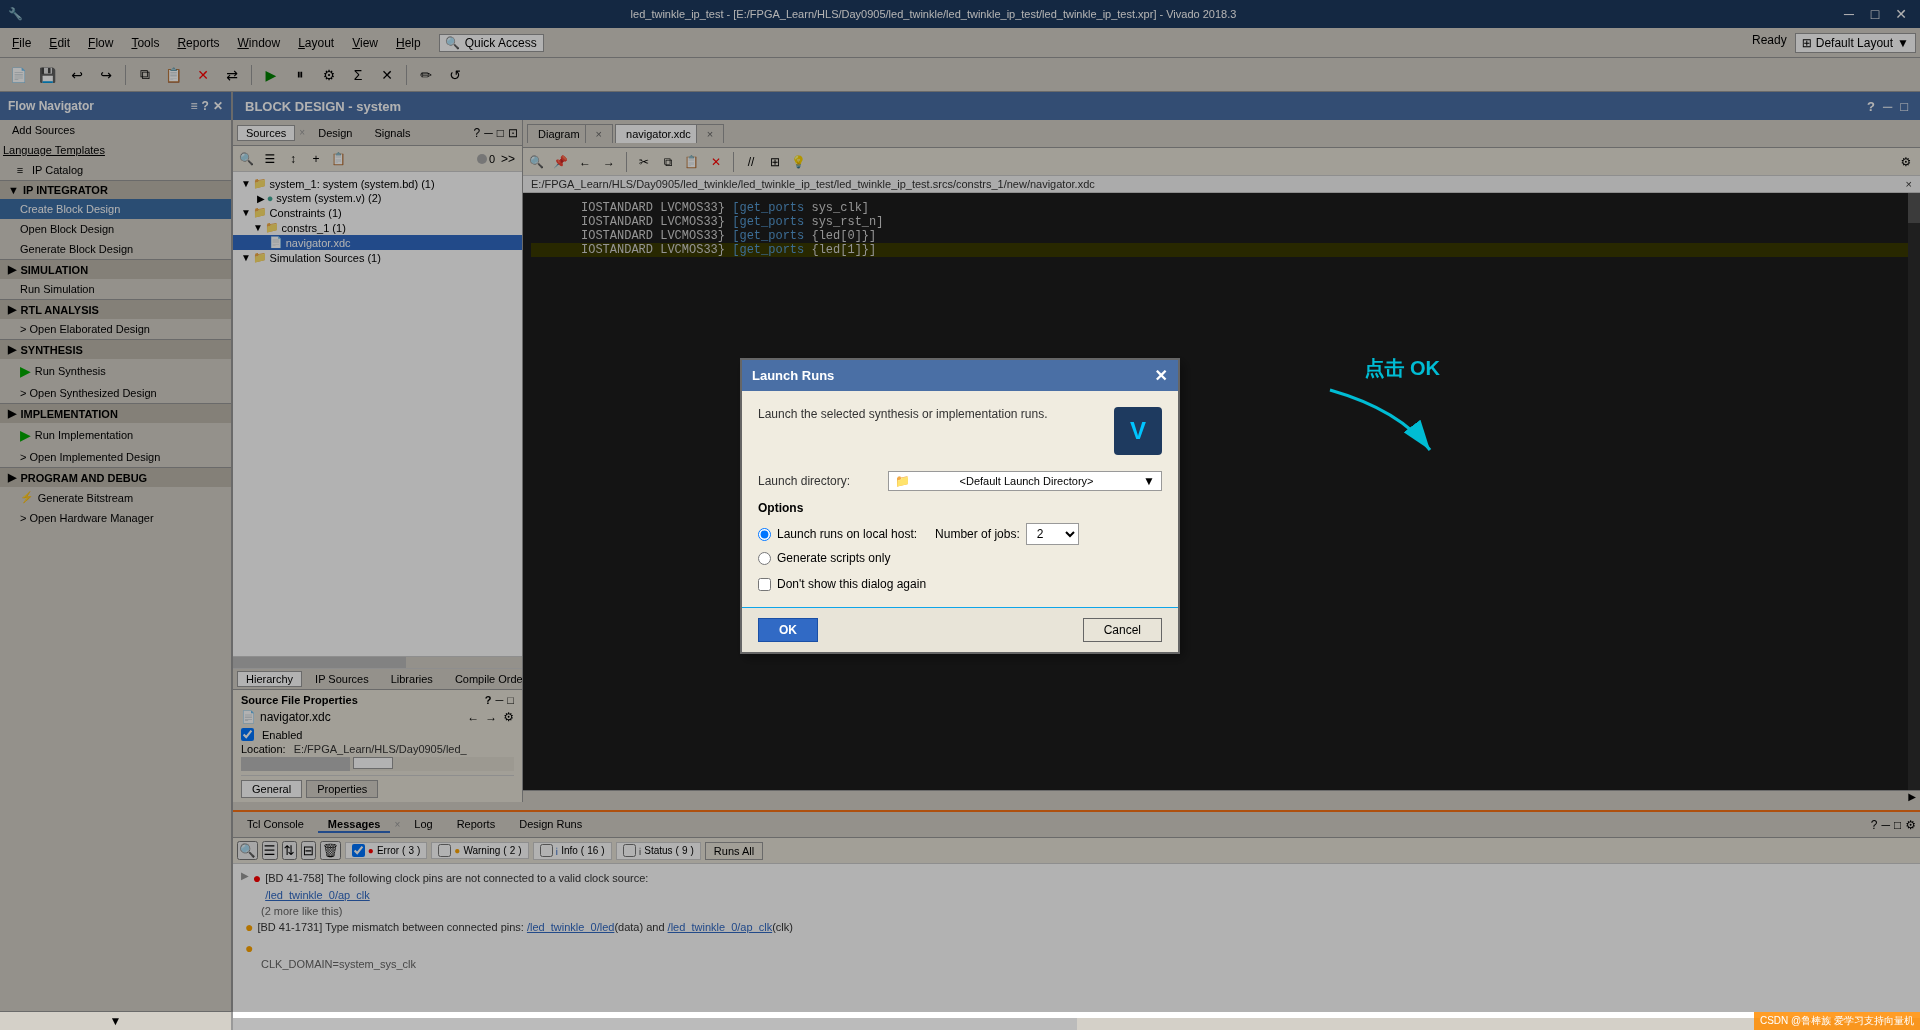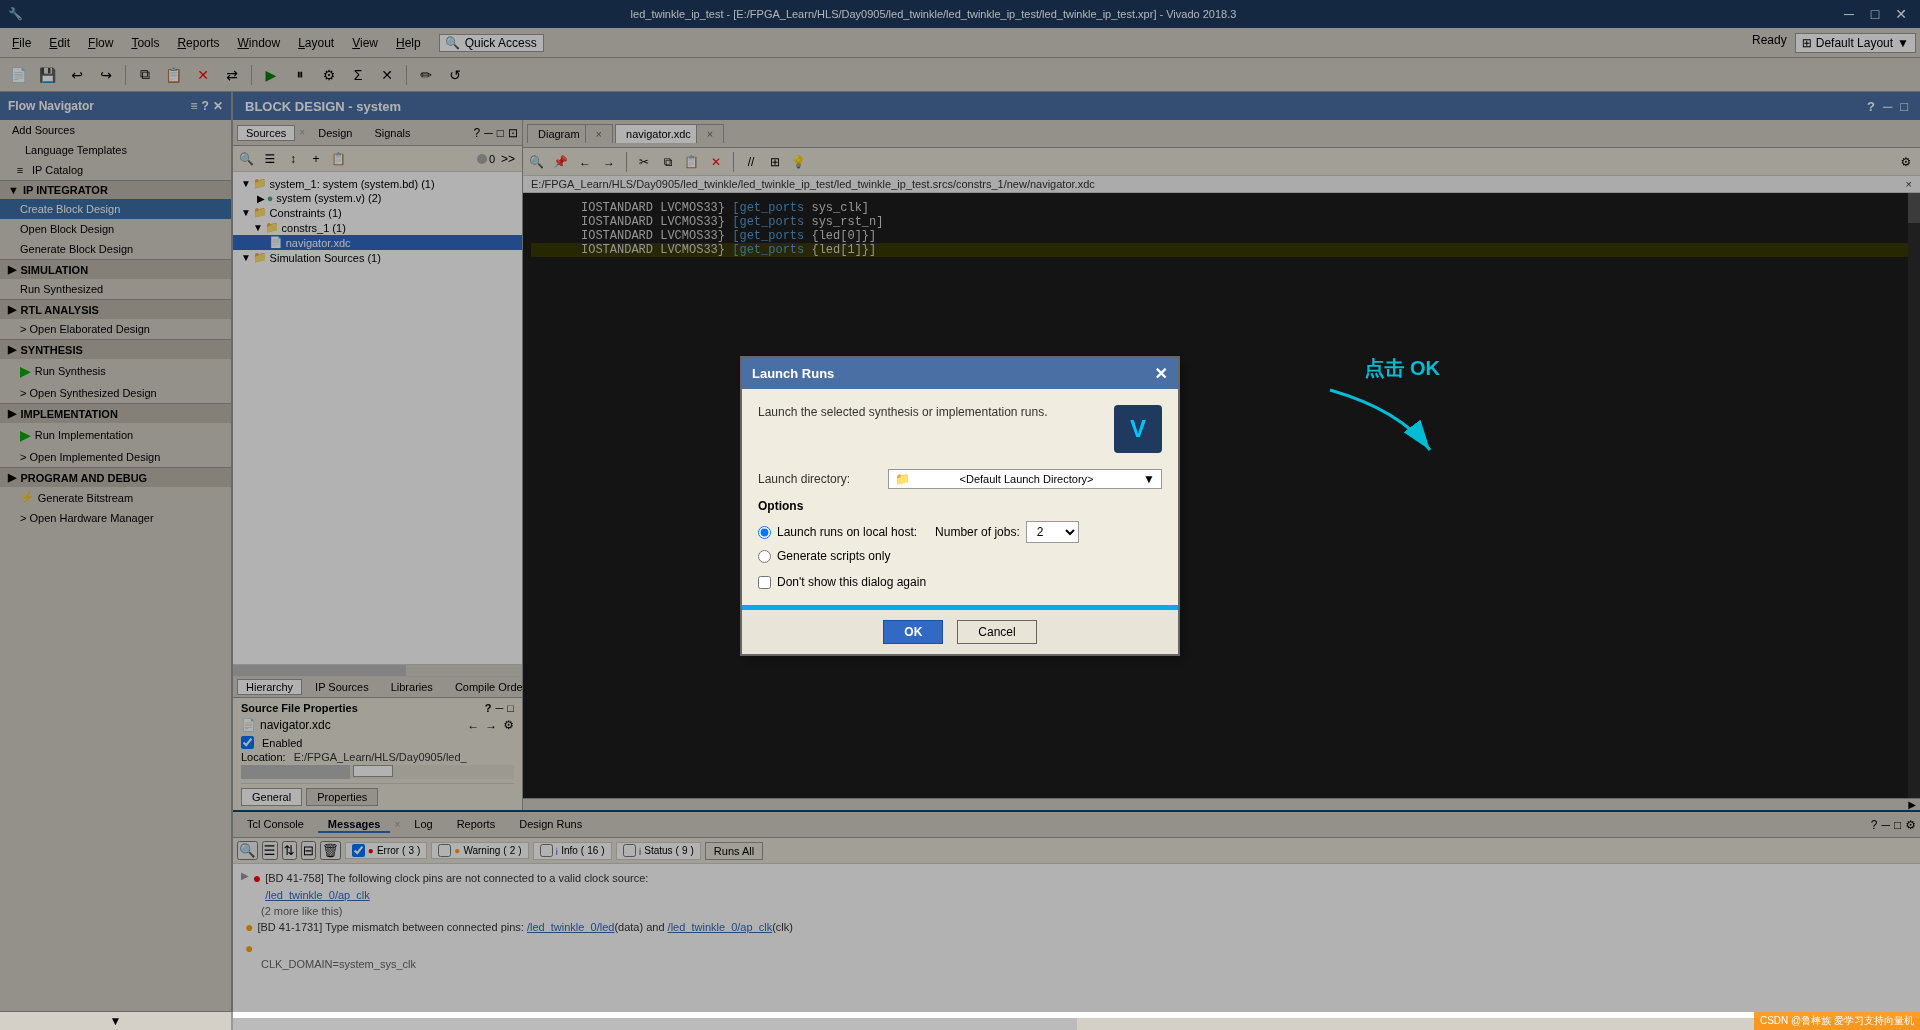--- a/index.html
+++ b/index.html
@@ -59,21 +59,21 @@
     
     #right-content { flex: 1; display: flex; flex-direction: column; overflow: hidden; }
     #editor-tabs { background: #d4d0c8; border-bottom: 1px solid #999; display: flex; align-items: center; padding: 0 4px; height: 28px; gap: 2px; }
     .editor-tab { padding: 3px 10px; border: 1px solid #999; border-bottom: none; background: #d4d0c8; cursor: pointer; font-size: 11px; display: flex; align-items: center; gap: 4px; }
     .editor-tab.active { background: white; }
     #editor-area { flex: 1; background: #1e1e1e; overflow: hidden; position: relative; }
     #editor-toolbar { background: #e8e4d8; border-bottom: 1px solid #ccc; height: 28px; display: flex; align-items: center; padding: 0 4px; gap: 3px; justify-content: space-between; }
     #file-path { background: #f5f5f5; border-bottom: 1px solid #ccc; padding: 2px 8px; font-size: 11px; color: #333; display: flex; align-items: center; justify-content: space-between; }
 
     
-    #bottom-panel { height: 220px; border-top: 2px solid #0c4a6e; display: flex; flex-direction: column; background: #f97316; }
+    #bottom-panel { height: 220px; border-top: 2px solid #f97316; display: flex; flex-direction: column; background: #f97316; margin-top: 8px; }
     #bottom-tabs { background: #d4d0c8; border-bottom: 1px solid #999; display: flex; align-items: center; padding: 2px 4px; height: 26px; gap: 4px; justify-content: space-between; }
     .bottom-tab { padding: 1px 10px; cursor: pointer; font-size: 11px; border-bottom: 2px solid transparent; }
     .bottom-tab.active { border-bottom-color: #316ac5; font-weight: bold; }
     #bottom-toolbar { background: #e8e4d8; border-bottom: 1px solid #ccc; height: 26px; display: flex; align-items: center; padding: 0 4px; gap: 4px; }
     .filter-badge { border: 1px solid #ccc; background: white; padding: 1px 6px; font-size: 10px; display: flex; align-items: center; gap: 3px; cursor: pointer; }
     .badge-error { color: red; }
     .badge-warn { color: orange; }
     .badge-info { color: #316ac5; }
     .badge-status { color: #555; }
     .show-all-btn { border: 1px solid #999; background: #e8e4d8; padding: 2px 8px; font-size: 11px; cursor: pointer; }
@@ -104,21 +104,21 @@
     .dialog-row { display: flex; align-items: center; margin-bottom: 10px; font-size: 12px; }
     .dialog-label { min-width: 130px; color: #333; }
     .dialog-select { border: 1px solid #999; background: white; padding: 2px 6px; font-size: 12px; flex: 1; display: flex; align-items: center; justify-content: space-between; cursor: pointer; }
     #dialog-options { margin-bottom: 12px; }
     #dialog-options .opt-title { font-weight: bold; margin-bottom: 8px; font-size: 12px; }
     .radio-row { display: flex; align-items: center; gap: 6px; margin-bottom: 6px; font-size: 12px; }
     .radio-row input[type=radio] { cursor: pointer; }
     .jobs-select { border: 1px solid #999; background: white; padding: 2px 18px 2px 6px; font-size: 12px; cursor: pointer; }
     .checkbox-row { display: flex; align-items: center; gap: 6px; font-size: 12px; }
     .checkbox-row input[type=checkbox] { cursor: pointer; }
-    #dialog-buttons { border-top: 5px solid #0ea5e9; padding: 10px 16px; display: flex; justify-content: center; gap: 14px; background: #e8e4d8; }
+    #dialog-buttons { border-top: 1px solid #0ea5e9; padding: 10px 16px; display: flex; justify-content: space-between; gap: 14px; background: #e8e4d8; }
     .dlg-btn { padding: 4px 20px; border: 1px solid #666; font-size: 12px; cursor: pointer; }
     .dlg-btn.primary { background: #316ac5; color: white; border-color: #1a4fa5; font-weight: bold; }
     .dlg-btn.secondary { background: #e8e4d8; }
     .arrow-svg { position: fixed; z-index: 199; pointer-events: none; }
 
     
     ::-webkit-scrollbar { width: 12px; height: 12px; }
     ::-webkit-scrollbar-track { background: #d4d0c8; }
     ::-webkit-scrollbar-thumb { background: #999; border: 1px solid #888; }
 
@@ -197,21 +197,21 @@
         <span style="cursor:pointer;">≡</span>
         <span style="cursor:pointer;">?</span>
         <span style="cursor:pointer;">✕</span>
       </div>
     </div>
     <div id="flow-nav-content">
 
       <div class="nav-item" style="padding-left:12px;">
         <span>Add Sources</span>
       </div>
-      <div class="nav-item" style="padding-left:25px;">
+      <div class="nav-item" style="padding-left:3px;text-decoration:underline;">
         <span>Language Templates</span>
       </div>
       <div class="nav-item" style="padding-left:12px;">
         <span class="icon">≡</span>
         <span>IP Catalog</span>
       </div>
 
       <div class="nav-section-header">
         <span>▼</span>
         <span>IP INTEGRATOR</span>
@@ -224,21 +224,21 @@
       </div>
       <div class="nav-item">
         <span>Generate Block Design</span>
       </div>
 
       <div class="nav-section-header">
         <span>▶</span>
         <span>SIMULATION</span>
       </div>
       <div class="nav-item">
-        <span>Run Synthesized</span>
+        <span>Run Simulation</span>
       </div>
 
       <div class="nav-section-header">
         <span>▶</span>
         <span>RTL ANALYSIS</span>
       </div>
       <div class="nav-item">
         <span>&gt; Open Elaborated Design</span>
       </div>
 

